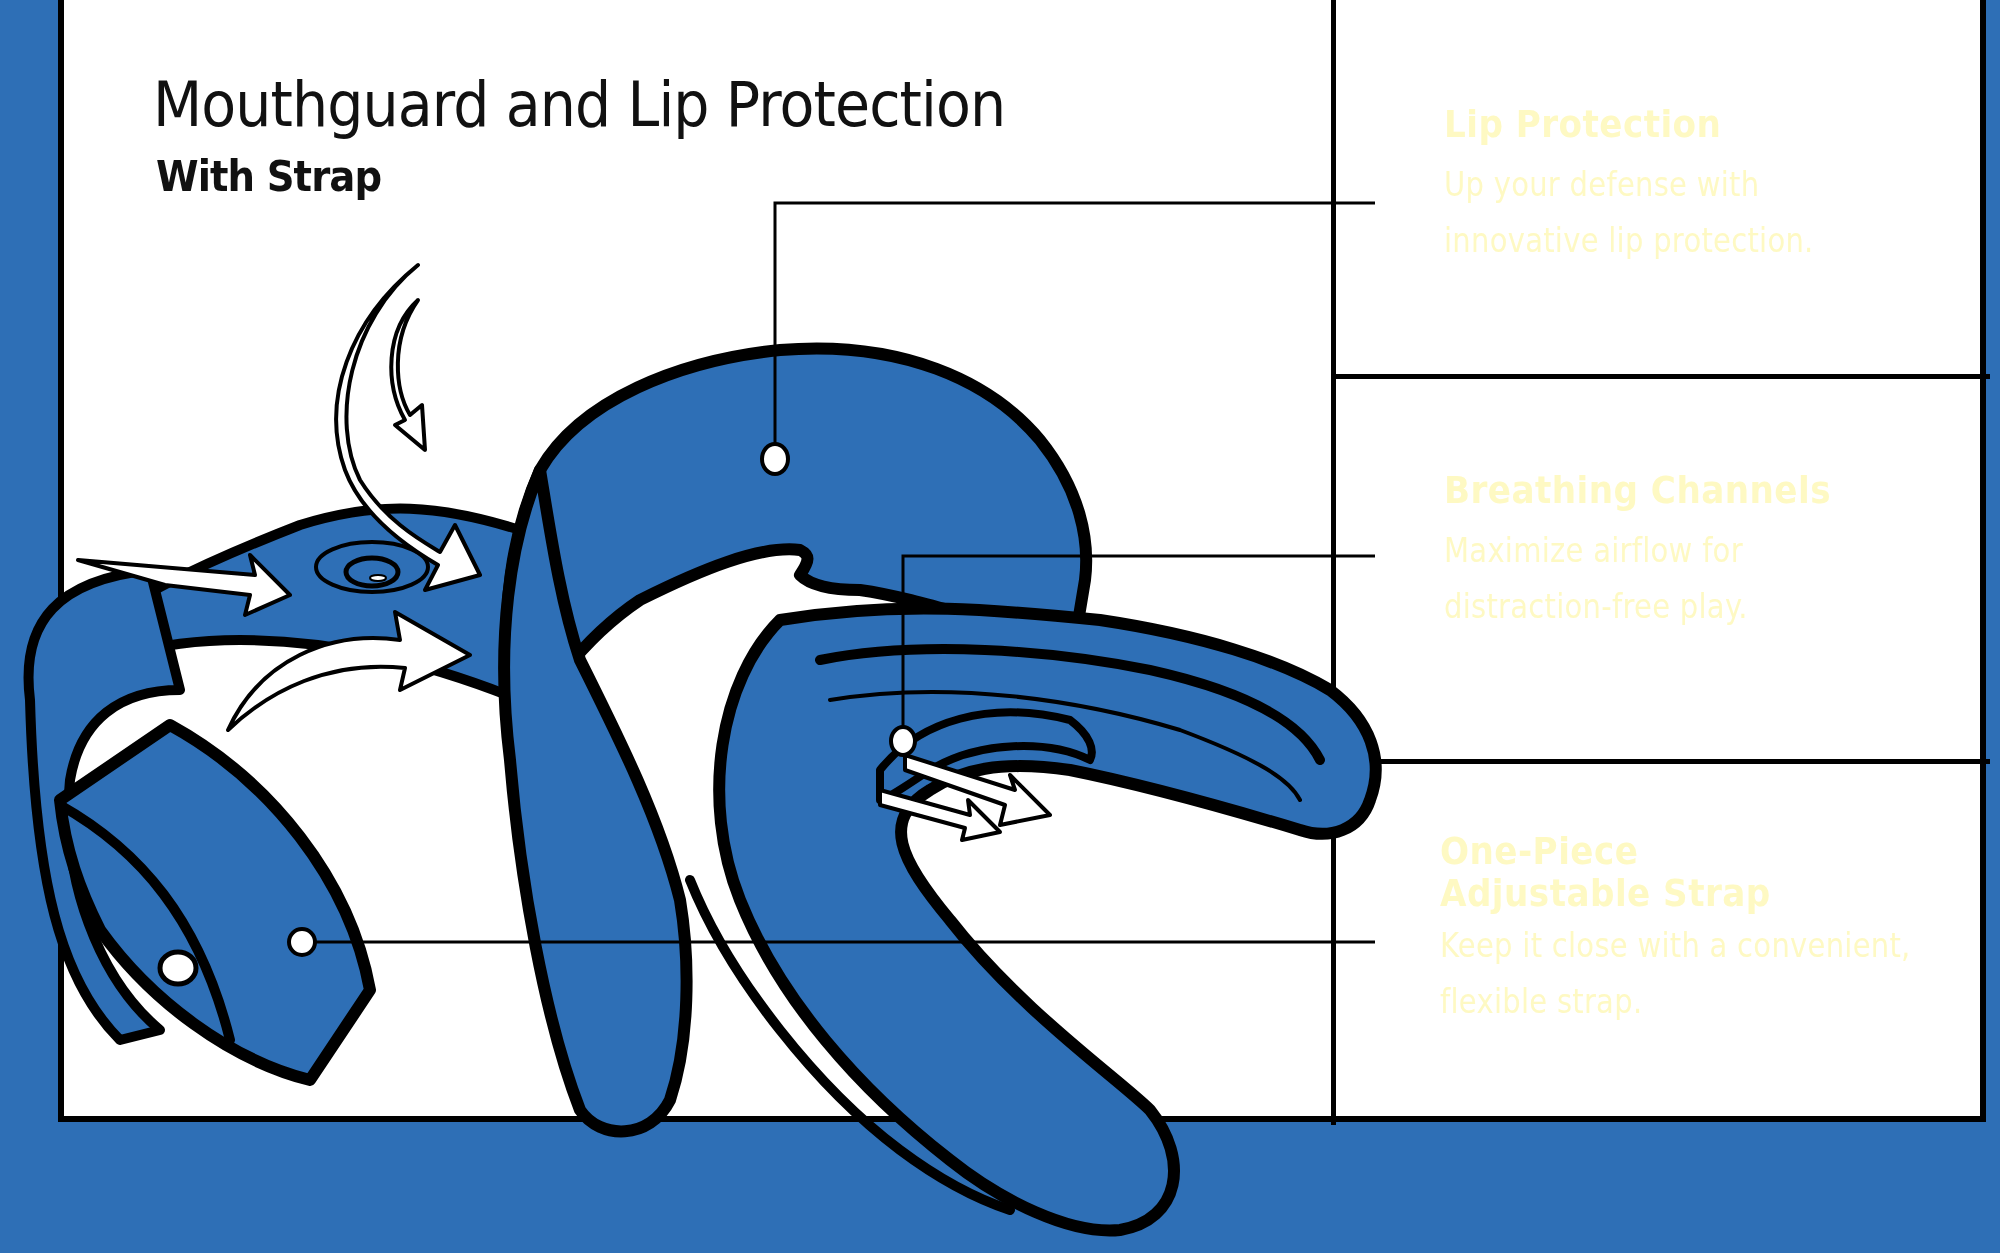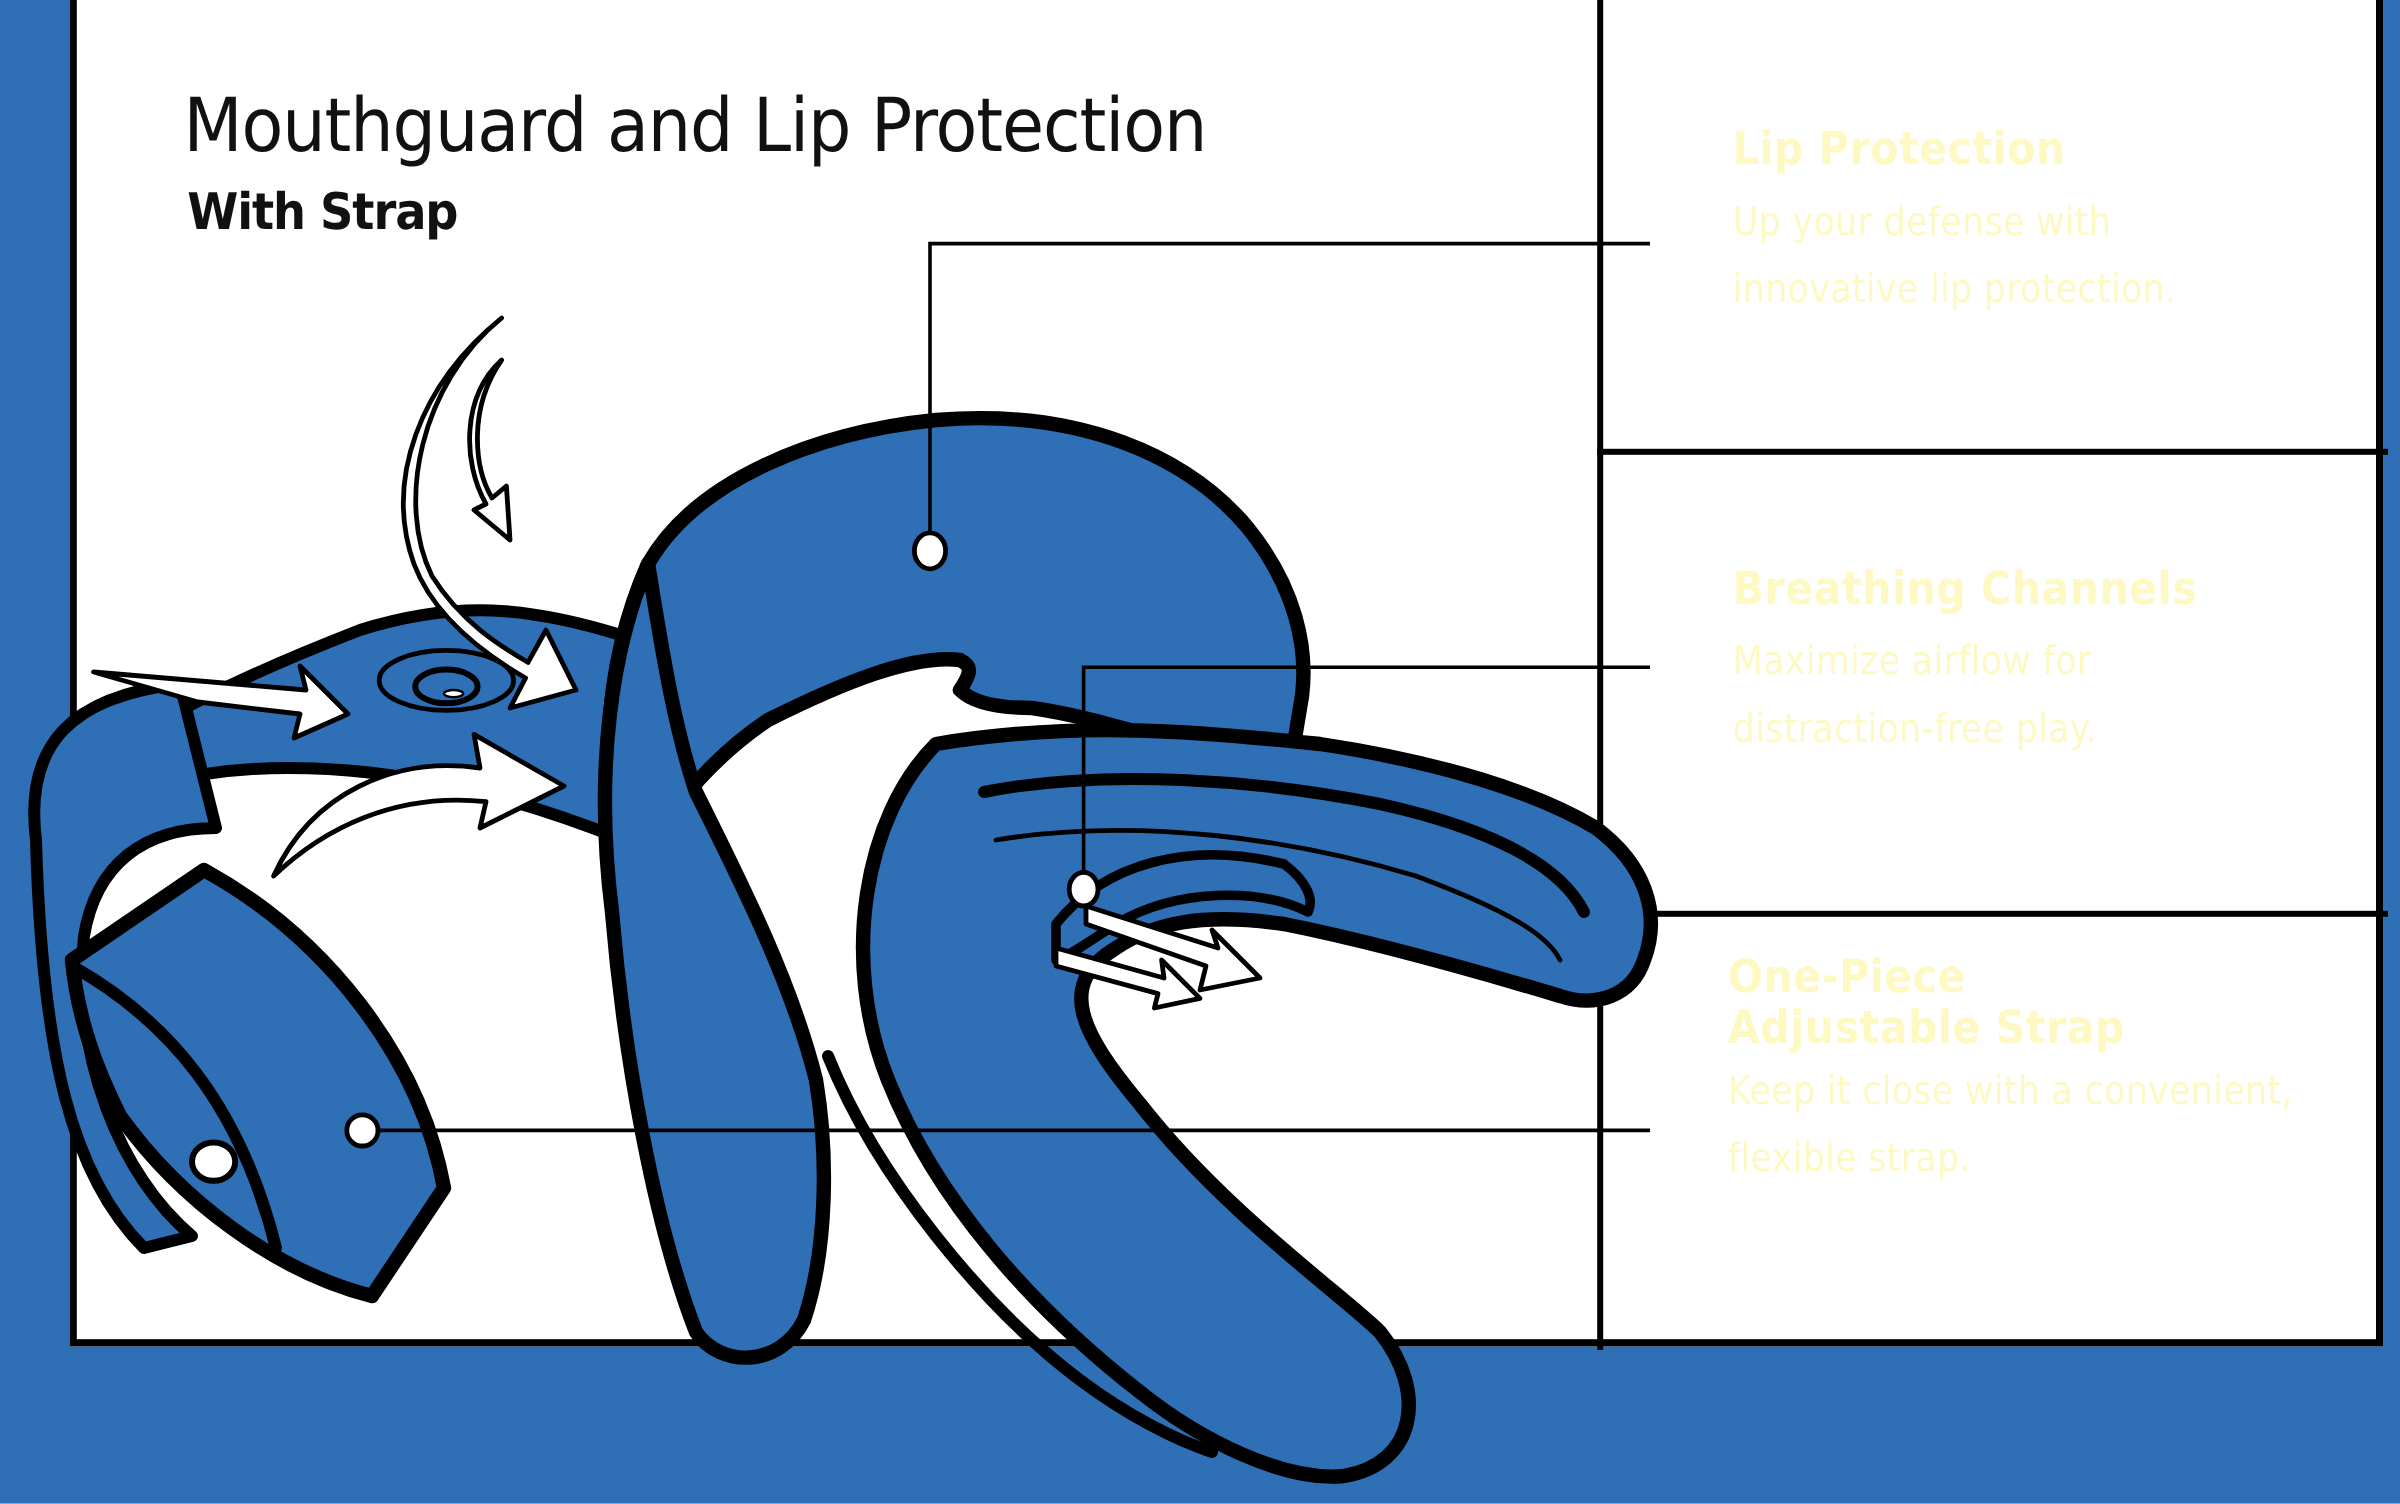--- a/index.html
+++ b/index.html
@@ -109,21 +109,21 @@
 </div>
 
 <div class="feature" style="top:469px">
   <h2>Breathing Channels</h2>
   <p>
     <span>Maximize airflow for</span><br>
     <span>distraction-free play.</span>
   </p>
 </div>
 
-<div class="feature" style="top:793px; left:1408px">
+<div class="feature" style="top:830px; left:1408px">
   <h2>
     <span>One-Piece</span><br>
     <span>Adjustable Strap</span>
   </h2>
   <p style="margin-top:4px">
     <span>Keep it close with a convenient,</span><br>
     <span>flexible strap.</span>
   </p>
 </div>
 

